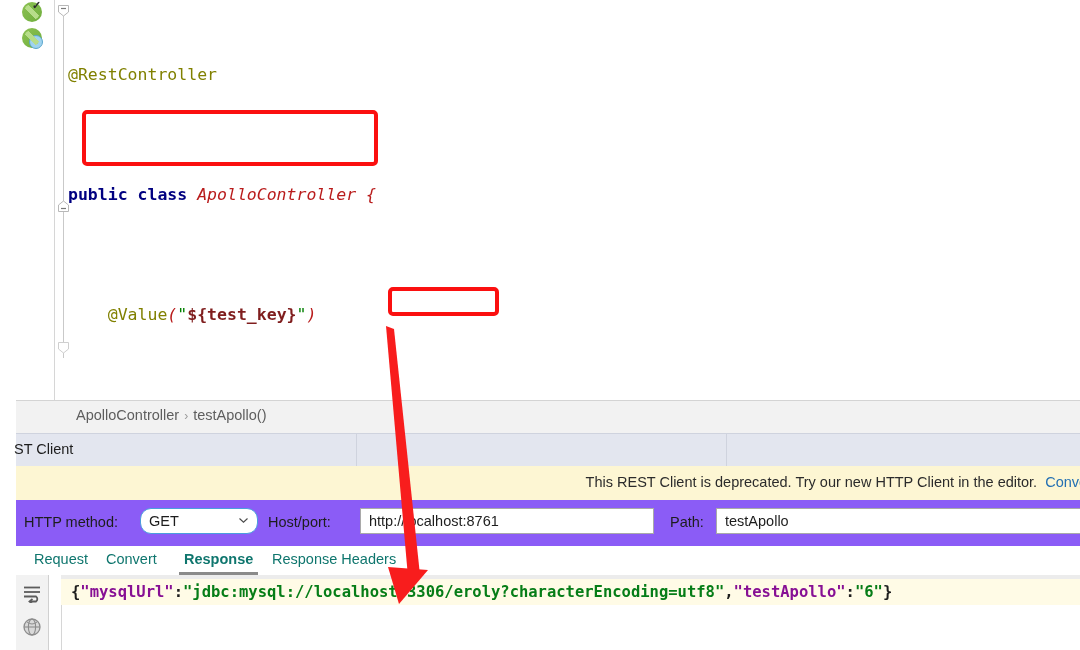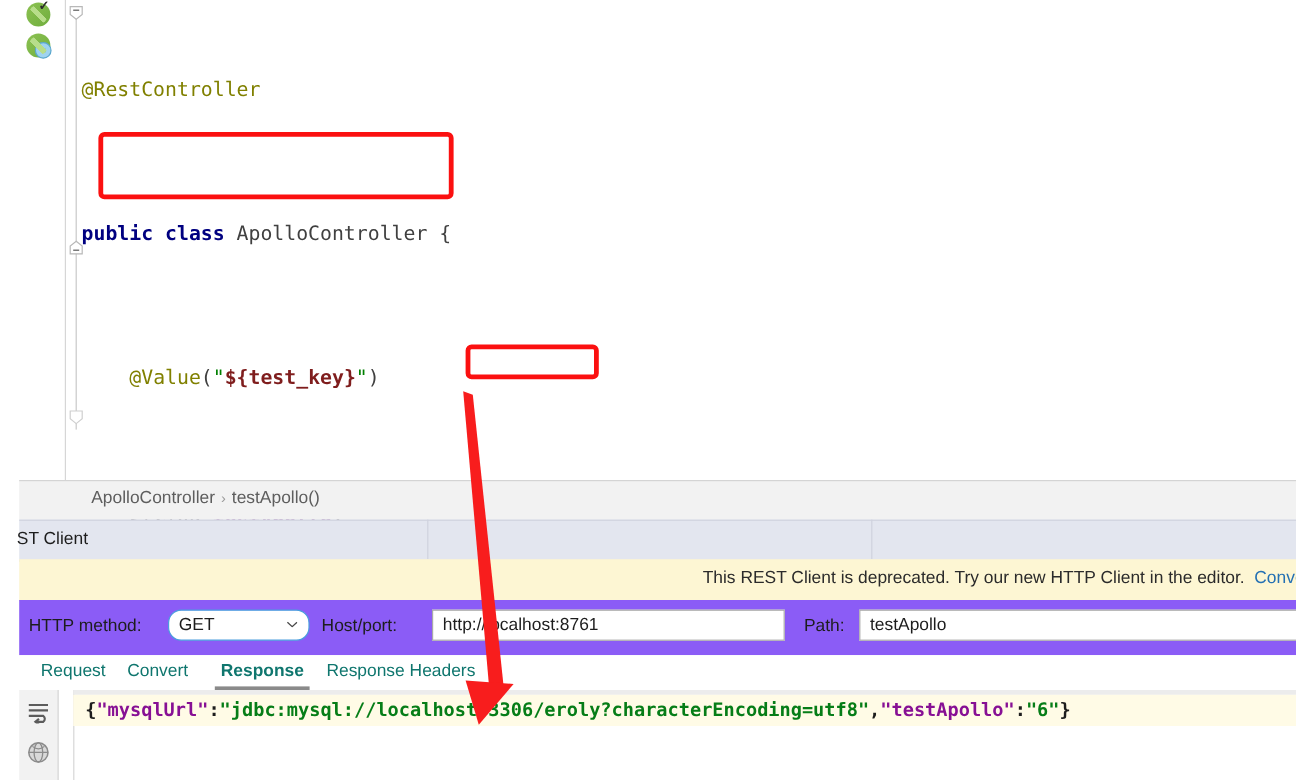--- a/index.html
+++ b/index.html
@@ -34,21 +34,21 @@
   .code{position:absolute;left:40px;top:0;width:1040px;height:400px;
         font-family:"DejaVu Sans Mono","Liberation Mono",monospace;
         font-size:16.5px;line-height:30px;white-space:pre;}
   .ln{position:relative;height:30px;padding-left:12px;}
 
   .kw{color:#000080;font-weight:bold;}
   .ann{color:#808000;}
   .str{color:#008000;}
   .strb{color:#7f1d1d;font-weight:bold;}
   .fld{color:#660e7a;font-weight:bold;}
-  .pln{color:#404040;}
+  .pln{color:#b91c1c;font-style:italic;}
 
   
   .breadcrumb{position:absolute;left:0;top:400px;width:1080px;height:32px;
       background:#f2f2f2;border-top:1px solid #d4d4d4;}
   .breadcrumb .crumbs{position:absolute;left:60px;top:6px;font-size:14.5px;color:#5e5e5e;}
   .breadcrumb .sep{color:#9a9a9a;padding:0 5px;font-size:12px;}
 
   
   .twhead{position:absolute;left:0;top:433px;width:1080px;height:33px;
       background:#e3e6ef;border-top:1px solid #cfd3de;border-bottom:1px solid #cfd3de;padding-left:32px;}

